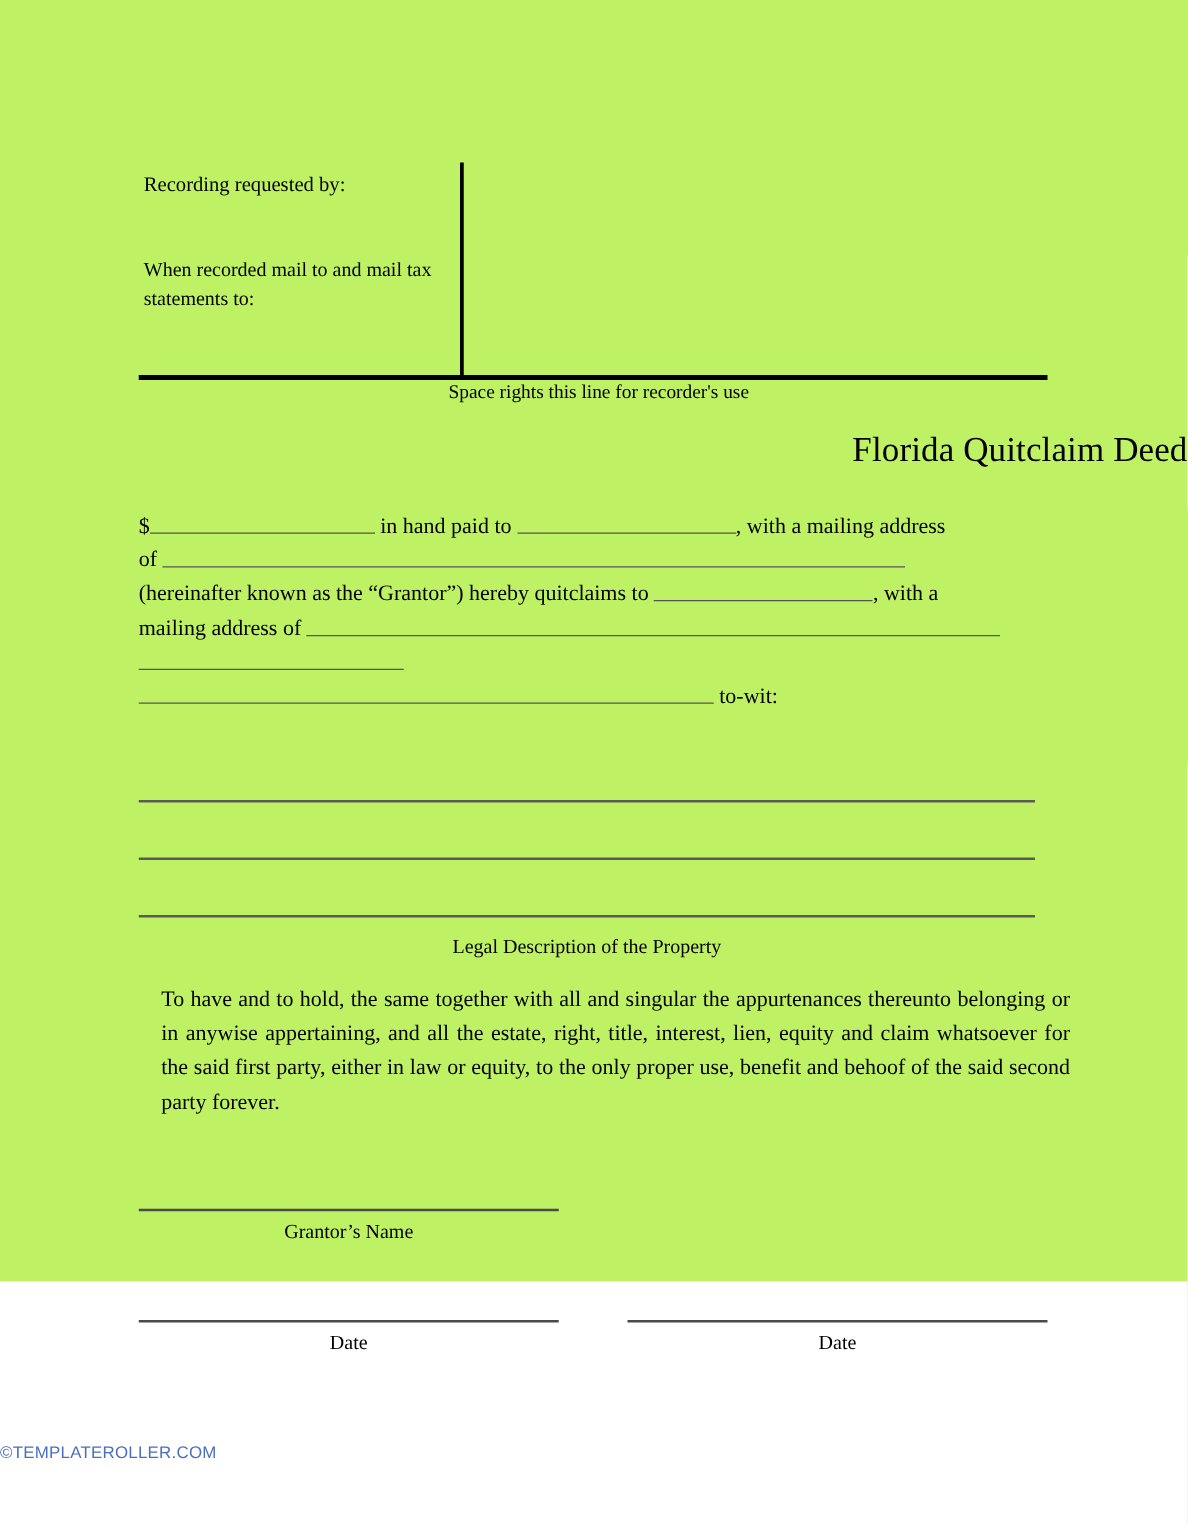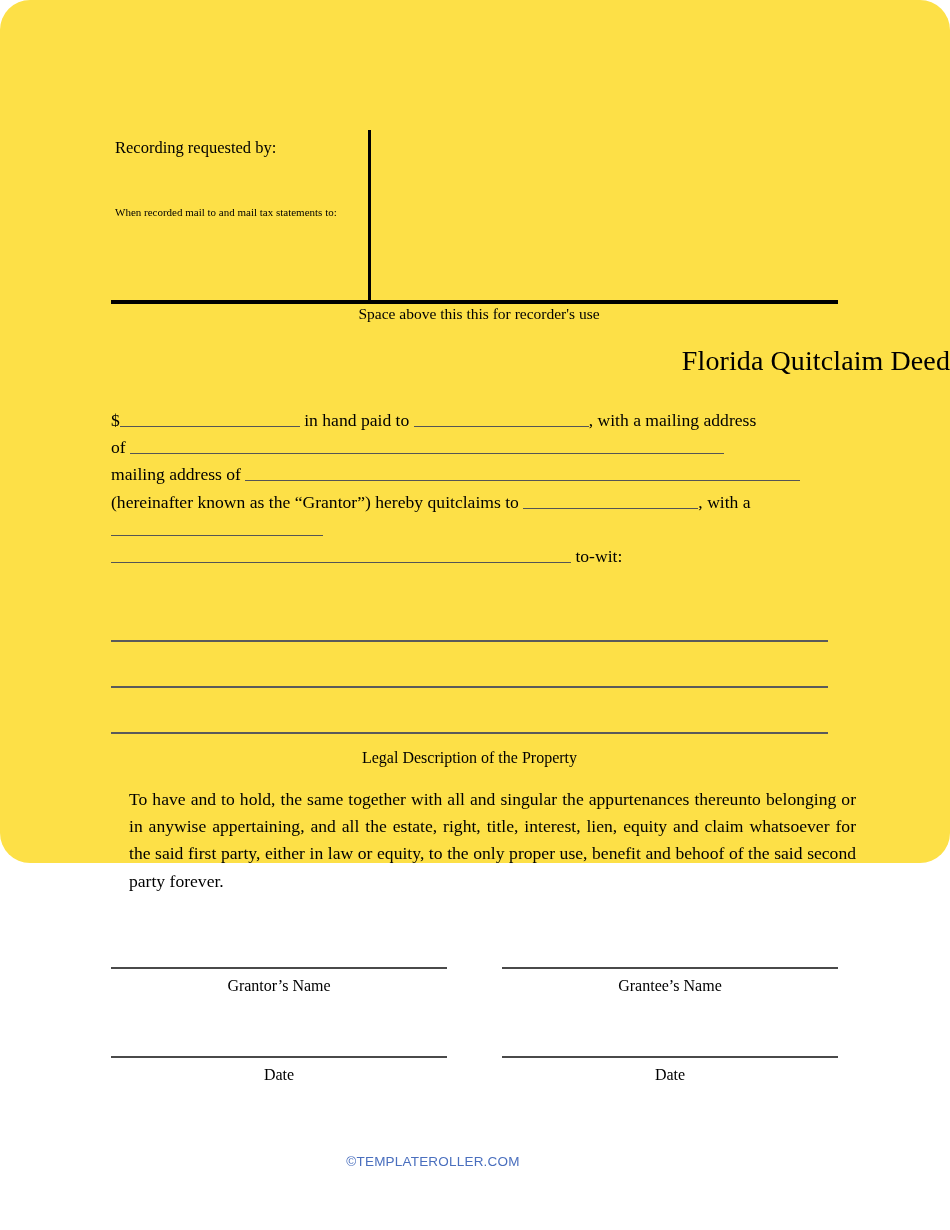--- a/index.html
+++ b/index.html
@@ -13,23 +13,22 @@
     position: relative;
     font-family: "Liberation Serif", "DejaVu Serif", serif;
     color: #000000;
     overflow: hidden;
   }
 
   .page {
     position: absolute;
     left: 0; top: 0;
     width: 950px;
-    height: 863px;
-    background: #fde047;
-    border-radius: 30px;
+    height: 1025px;
+    background: #bef264;
   }
 
   
   .recorder-box {
     position: absolute;
     left: 111px;
     top: 130px;
     width: 727px;
     height: 172px;
   }
@@ -55,21 +54,21 @@
     top: 0px;
     width: 248px;
   }
   .rec-line1 {
     font-size: 16.5px;
     line-height: 1.25;
     margin: 0;
     padding-top: 8px;
   }
   .rec-line2 {
-    font-size: 11px;
+    font-size: 16px;
     line-height: 1.45;
     margin: 0;
     padding-top: 46px;
   }
   .recorder-caption {
     position: absolute;
     left: 111px;
     top: 305px;
     width: 727px;
     text-align: center;
@@ -186,64 +185,63 @@
     font-size: 16px;
     padding-top: 8px;
   }
 
   
   .footer {
     position: absolute;
     left: 0;
     top: 1154px;
     width: 950px;
-    text-align: center;
+    text-align: left;
     padding-right: 112px;
     box-sizing: border-box;
     font-family: "Liberation Sans", "DejaVu Sans", sans-serif;
     font-size: 13.5px;
     letter-spacing: 0.2px;
-    padding-left: 28px;
   }
   .footer .mark { font-size: 13.5px; }
 </style>
 </head>
 <body>
 
 <div class="page">
 
   <div class="recorder-box">
     <div class="recorder-left">
       <p class="rec-line1">Recording requested by:</p>
       <p class="rec-line2">When recorded mail to and mail tax statements to:</p>
     </div>
     <div class="recorder-divider"></div>
     <div class="recorder-baseline"></div>
   </div>
 
   <div class="recorder-caption">
-    <span class="capinner">Space above this this for recorder's use</span>
+    <span class="capinner">Space rights this line for recorder's use</span>
   </div>
 
   <div class="doc-title">Florida Quitclaim Deed</div>
 
   <div class="body-block">
 
     <p class="nojust"><span>$</span><span class="blank b-amount"></span>
       <span>in hand paid to</span>
       <span class="blank b-paidto"></span><span>, with a mailing address</span></p>
 
     <p class="nojust"><span>of</span>
       <span class="blank b-addr1"></span></p>
 
+    <p class="nojust"><span>(hereinafter known as the “Grantor”) hereby quitclaims to</span>
+      <span class="blank b-grantee"></span><span>, with a</span></p>
+
     <p class="nojust"><span>mailing address of</span>
       <span class="blank b-addr2"></span></p>
-
-    <p class="nojust"><span>(hereinafter known as the “Grantor”) hereby quitclaims to</span>
-      <span class="blank b-grantee"></span><span>, with a</span></p>
 
 
     <p class="nojust">
       <span class="blank b-located"></span></p>
 
     <p class="nojust"><span class="blank b-located2"></span>
       <span>to-wit:</span></p>
   </div>
 
   <div class="legal-lines">
@@ -256,24 +254,20 @@
   <div class="hold-block">
     <p>To have and to hold, the same together with all and singular the appurtenances thereunto belonging or in anywise appertaining, and all the estate, right, title, interest, lien, equity and claim whatsoever for the said first party, either in law or equity, to the only proper use, benefit and behoof of the said second party forever.</p>
   </div>
 
   <div class="sig-area">
 
     <div class="sig-row">
       <div class="sig-cell">
         <div class="sig-rule"></div>
         <div class="sig-label">Grantor’s Name</div>
-      </div>
-      <div class="sig-cell">
-        <div class="sig-rule"></div>
-        <div class="sig-label">Grantee’s Name</div>
       </div>
     </div>
 
 
     <div class="sig-row">
       <div class="sig-cell">
         <div class="sig-rule"></div>
         <div class="sig-label">Date</div>
       </div>
       <div class="sig-cell">

